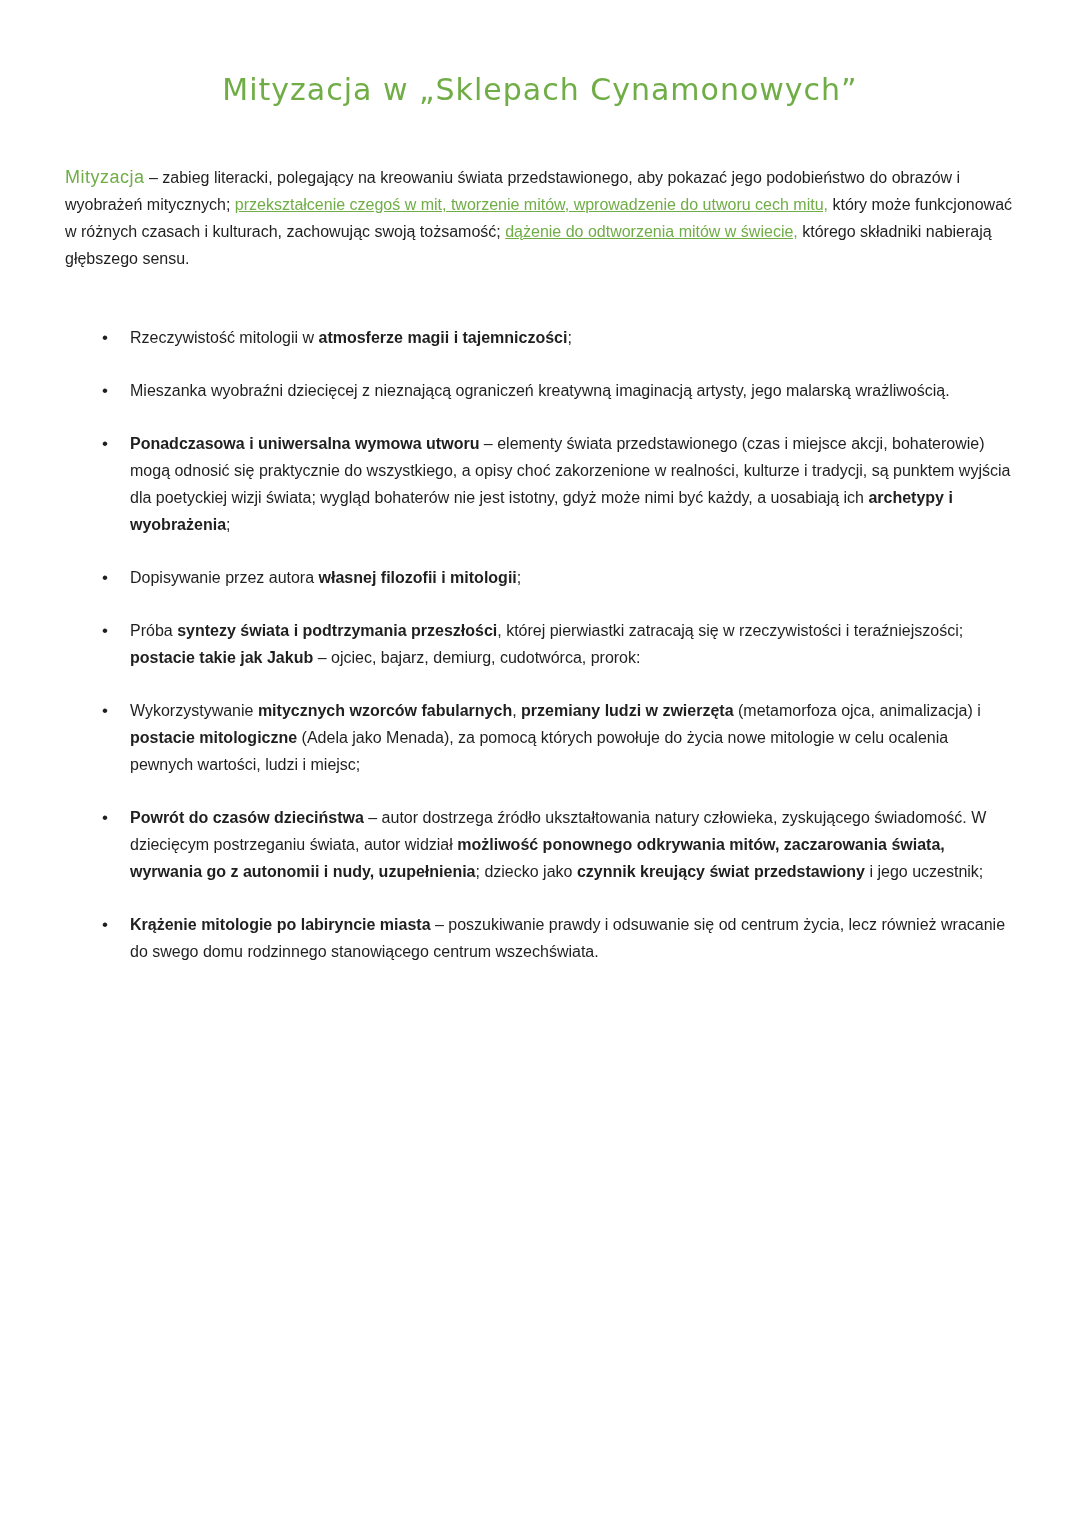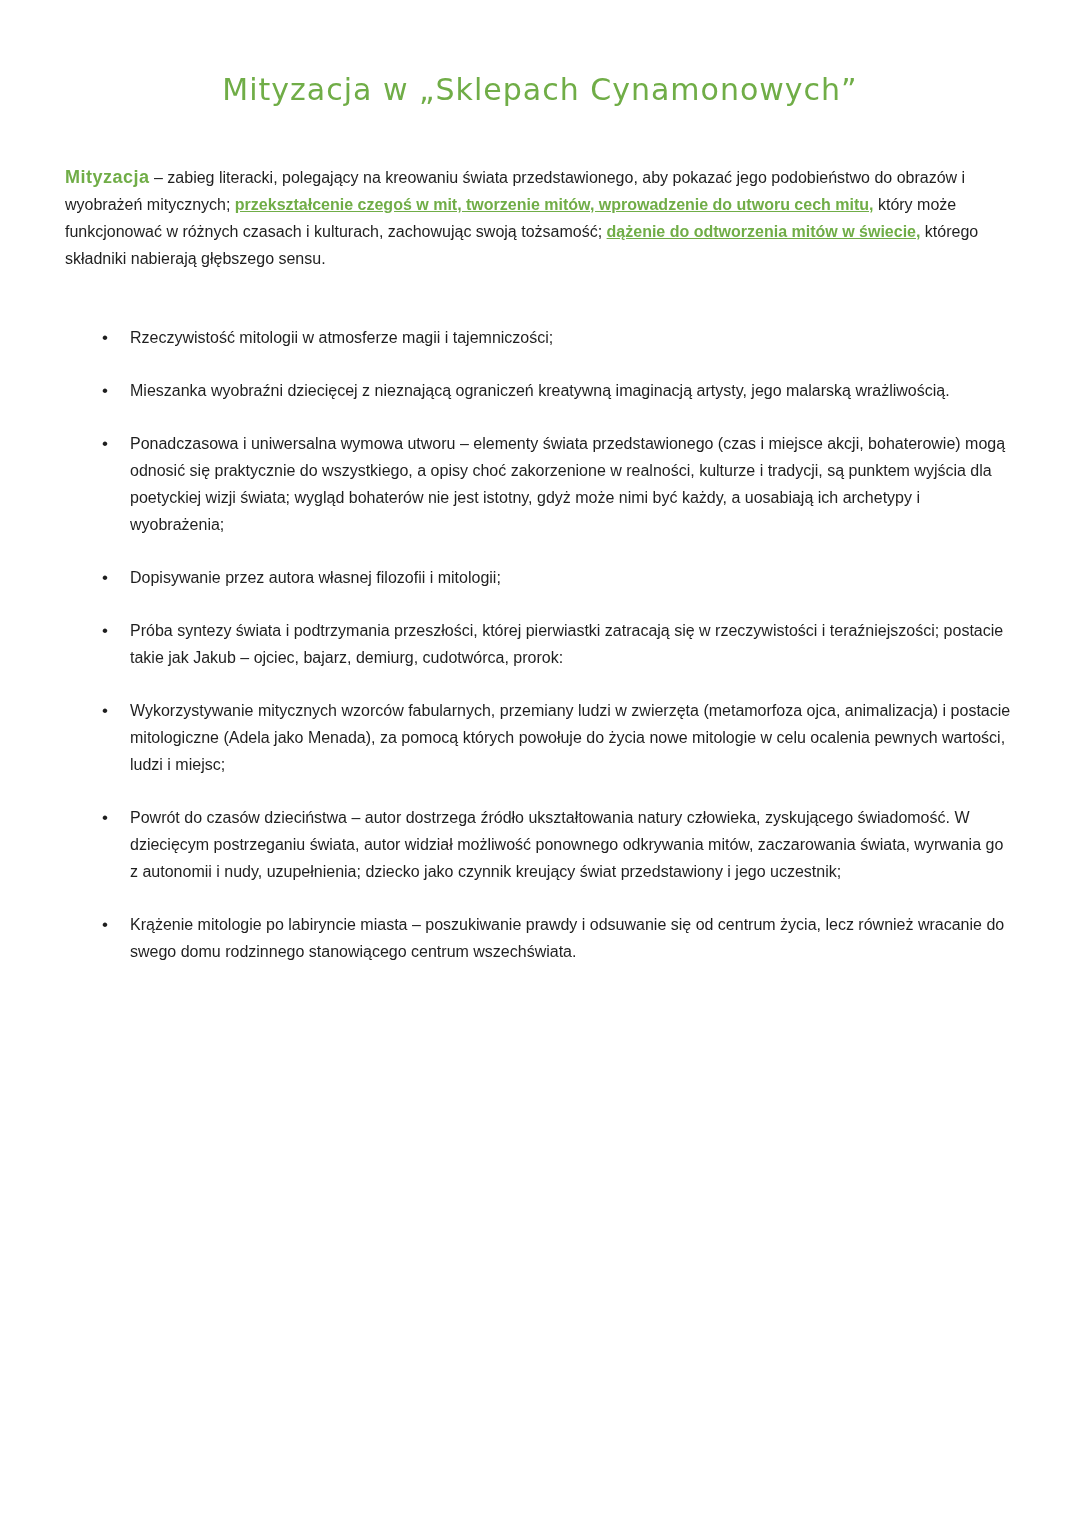--- a/index.html
+++ b/index.html
@@ -27,23 +27,23 @@
     letter-spacing: 1px;
     color: var(--accent, #70ad47);
     margin: 22px 0 56px 0;
     line-height: 36px;
   }
   .intro {
     margin: 0;
   }
   
   .sg-n    { color: inherit; }
-  .sg-b    { font-weight: 400; text-align: center; }
-  .sg-gu   { color: var(--accent, #70ad47); font-weight: 700; text-decoration: underline; }
-  .sg-term { color: var(--accent, #70ad47); font-weight: 700; font-size: 18px; letter-spacing: 0.5px; margin-top: 30px; }
+  .sg-b    { font-weight: 700; text-align: center; }
+  .sg-gu   { color: var(--accent, #70ad47); font-weight: 400; text-decoration: underline; }
+  .sg-term { color: var(--accent, #70ad47); font-weight: 400; font-size: 18px; letter-spacing: 0.5px; margin-top: 30px; }
 
   .bullets {
     list-style: none;
     margin: 52px 0 0 0;
     padding: 0 0 0 65px;
   }
   .bullet-item {
     position: relative;
     margin: 0 0 26px 0;
   }

